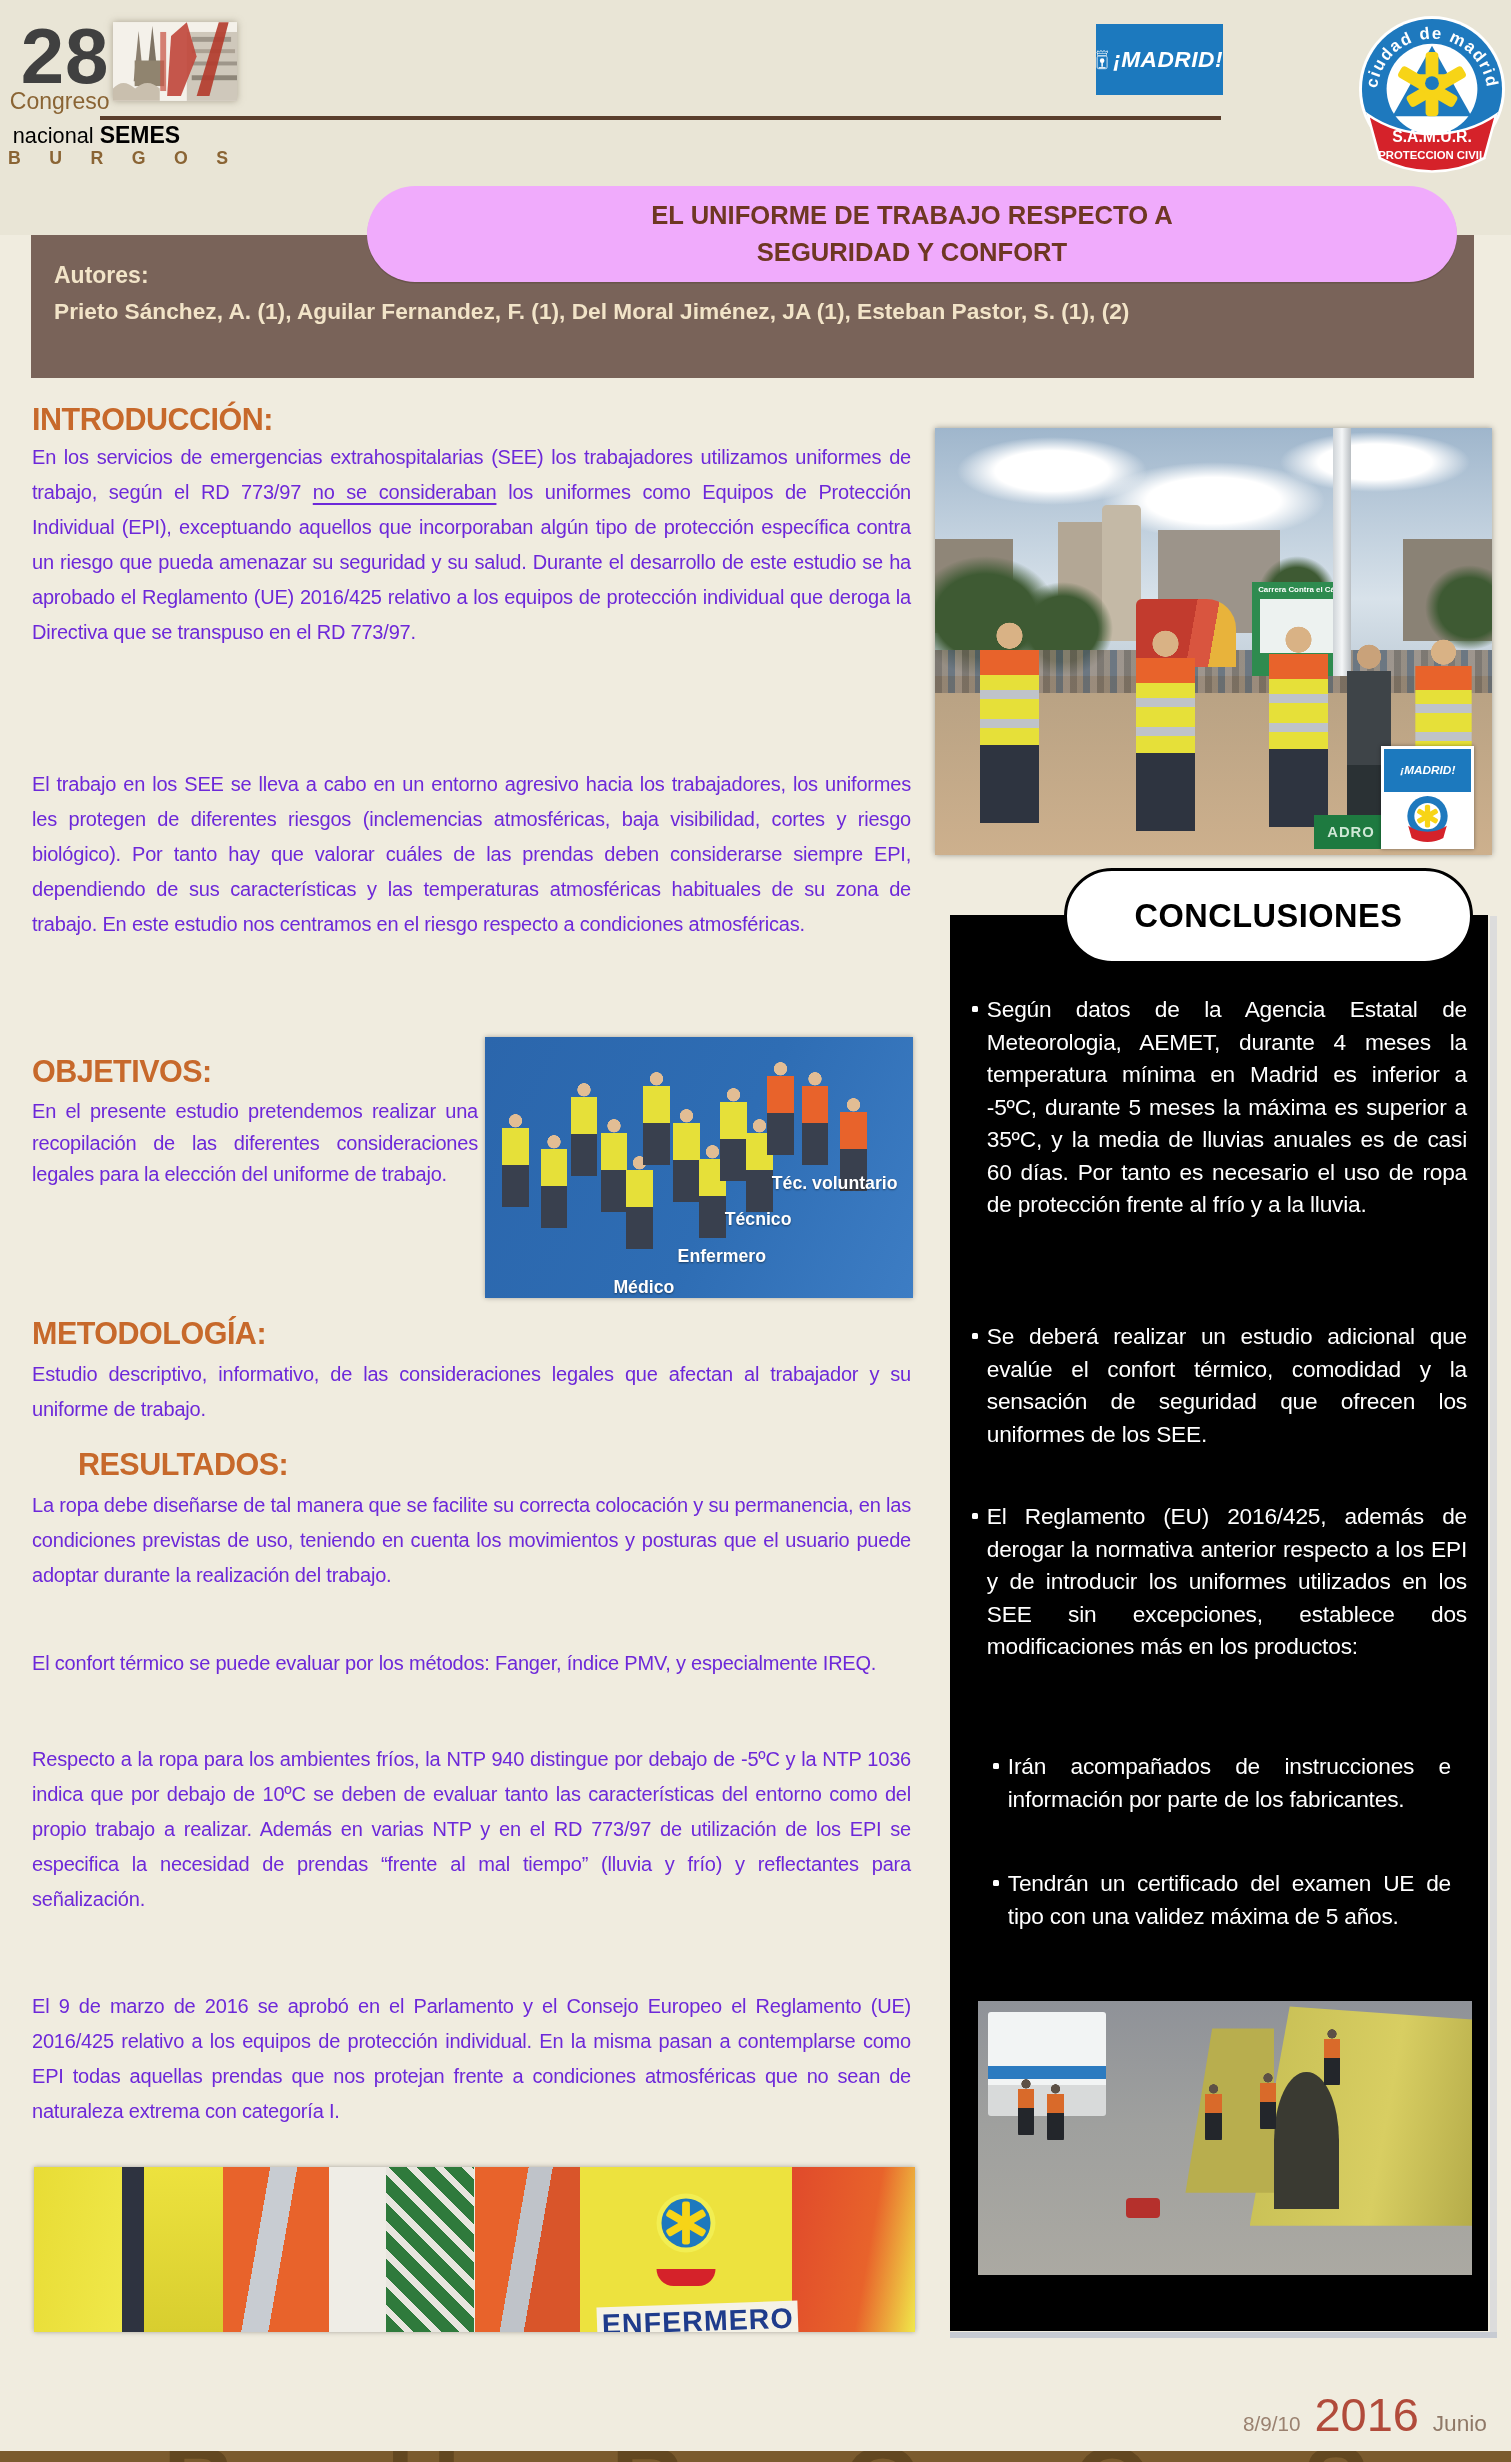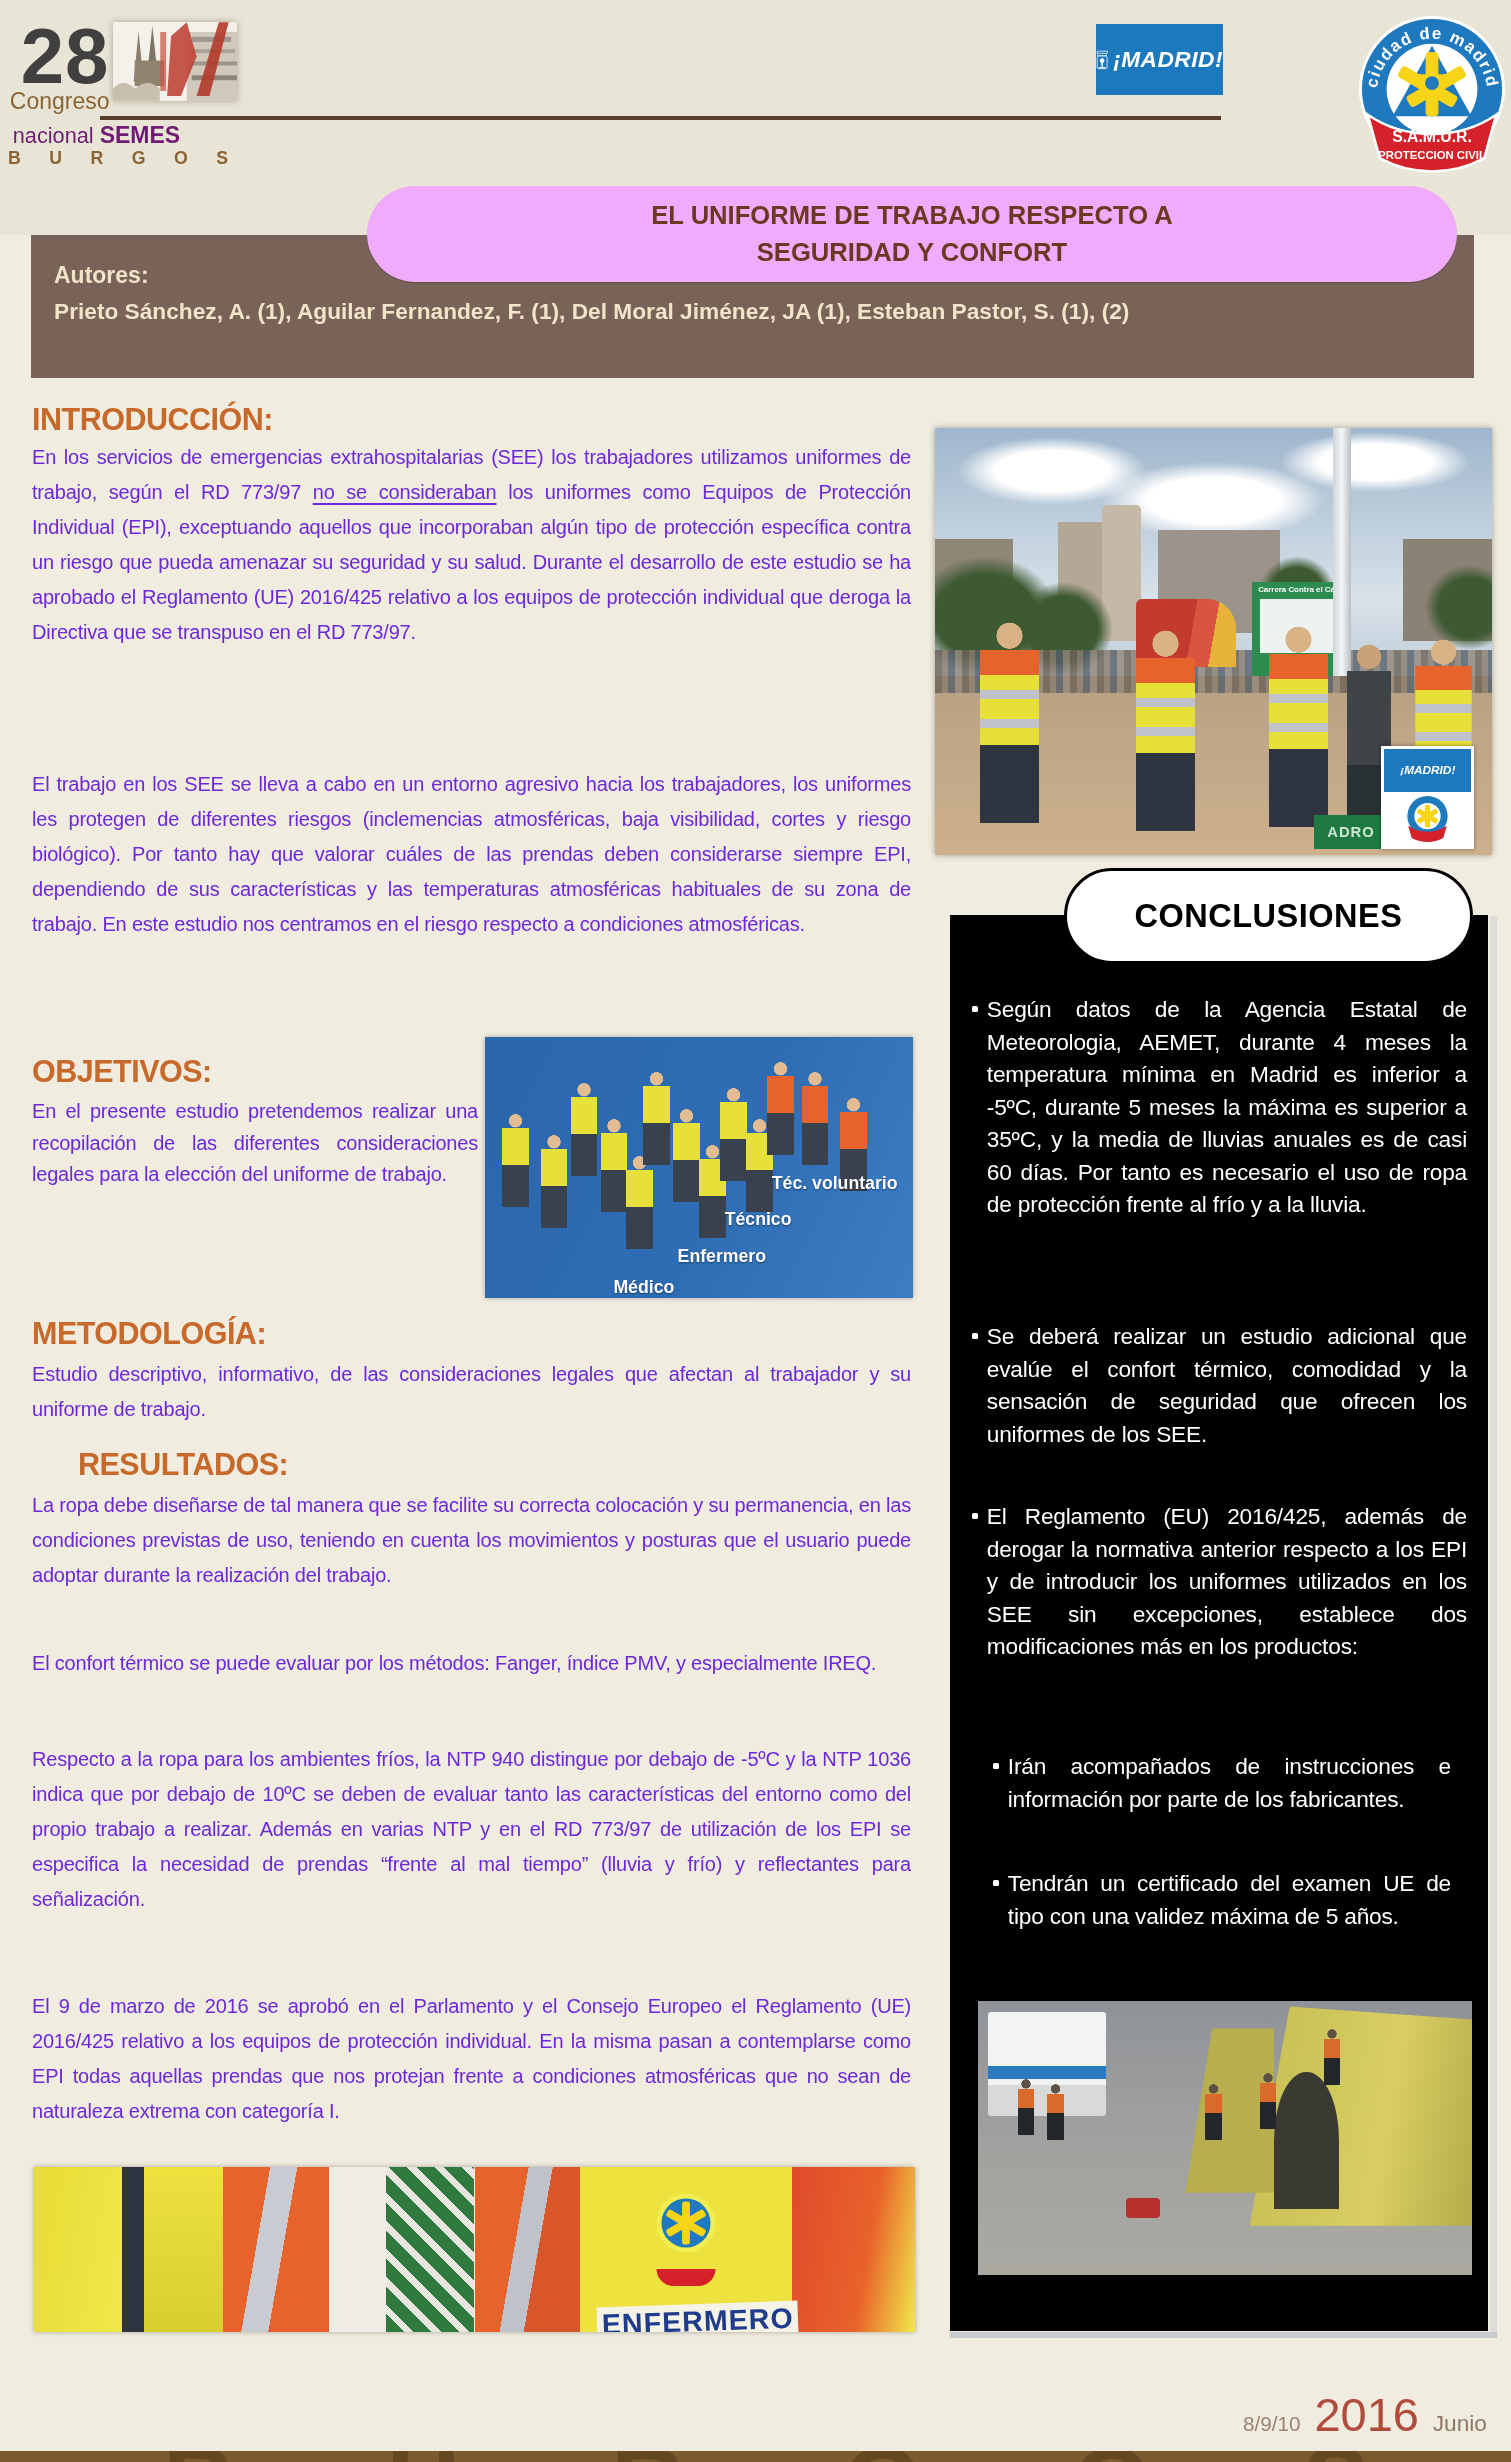--- a/index.html
+++ b/index.html
@@ -5,21 +5,21 @@
   html,body{margin:0;padding:0;}
   body{font-family:"Liberation Sans", sans-serif; background:#d8d4c8;}
   #poster{position:relative;width:1512px;height:2501px;background:#F0ECDF;overflow:hidden;}
 
   .abs{position:absolute;}
 
   
   #header-band{left:0;top:0;width:1512px;height:235px;background:#E9E5D6;}
   .congress-num{left:20.7px;top:10.8px;font-size:78px;font-weight:bold;color:#404040;letter-spacing:1px;}
   .congress-l1{left:9.8px;top:88px;font-size:23px;color:#8A6434;}
-  .congress-l2{left:12.8px;top:122px;font-size:21.7px;color:#701a75;text-align:right;}
+  .congress-l2{left:12.8px;top:122px;font-size:21.7px;color:#000000;text-align:right;}
   .congress-l2 b{font-size:23px;}
   .congress-city{left:7.9px;top:148px;font-size:17.7px;font-weight:bold;color:#8A6434;letter-spacing:11.8px;}
   #cathedral{left:113px;top:21.7px;width:124px;height:79px;box-shadow:0 0 6.9px rgba(120,110,90,.55);}
   #header-rule{left:100px;top:116px;width:1121px;height:4.4px;background:#5A3E2C;}
   #madrid-logo{left:1096px;top:23.6px;width:127px;height:71px;background:#1C79BE;display:flex;align-items:center;justify-content:center;gap:4.9px;}
   #madrid-logo .mtext{color:#fff;font-weight:bold;font-size:22.7px;font-style:italic;letter-spacing:0.5px;}
   #samur-logo{left:1357px;top:13.8px;width:150px;height:163px;}
 
   
   #title-band{left:31px;top:235px;width:1443px;height:143px;background:#796359;}

